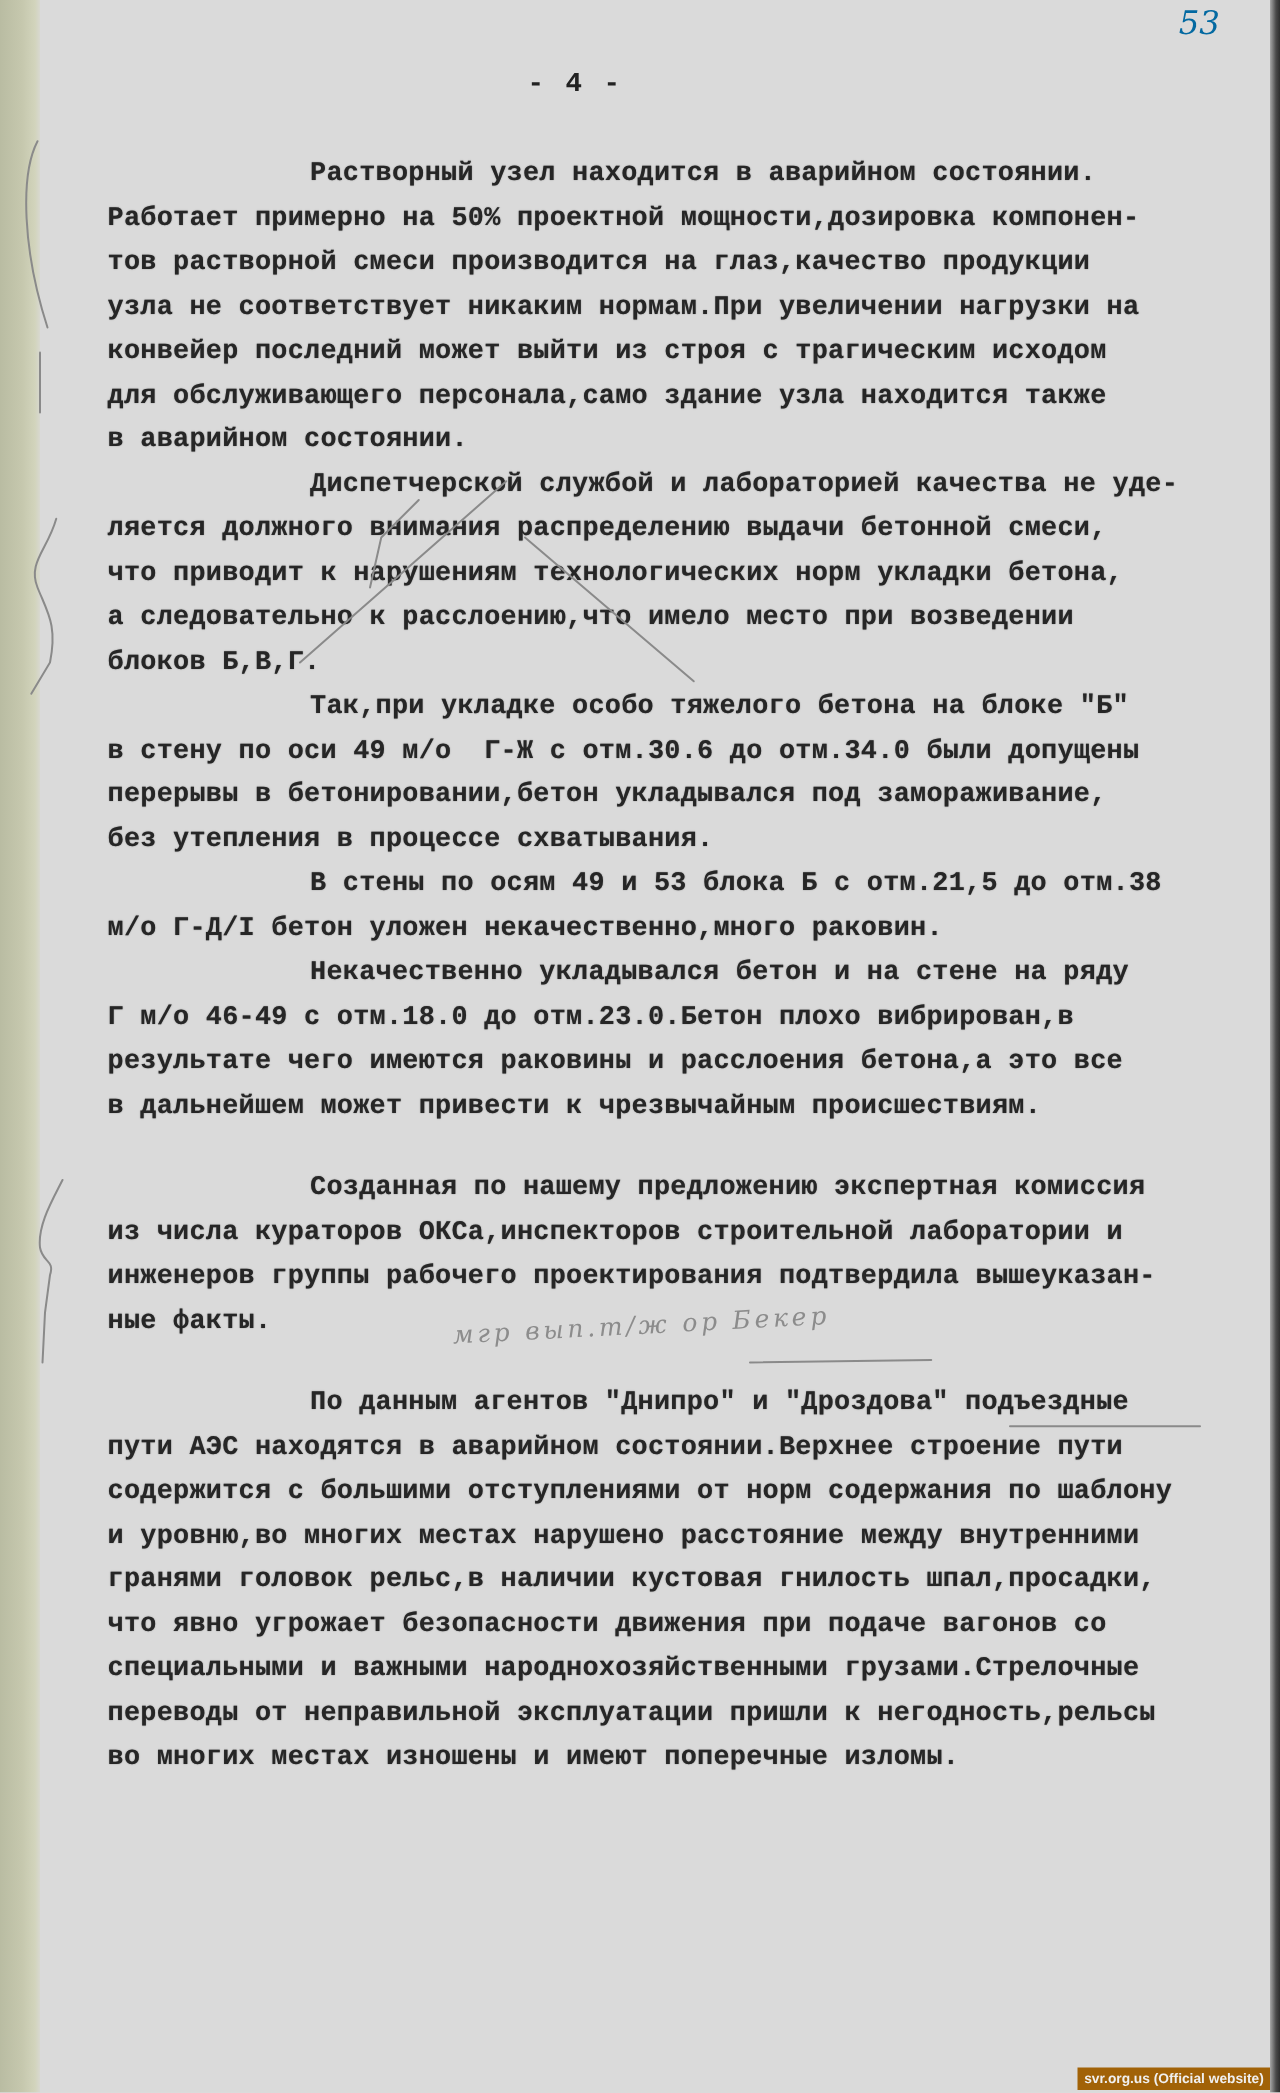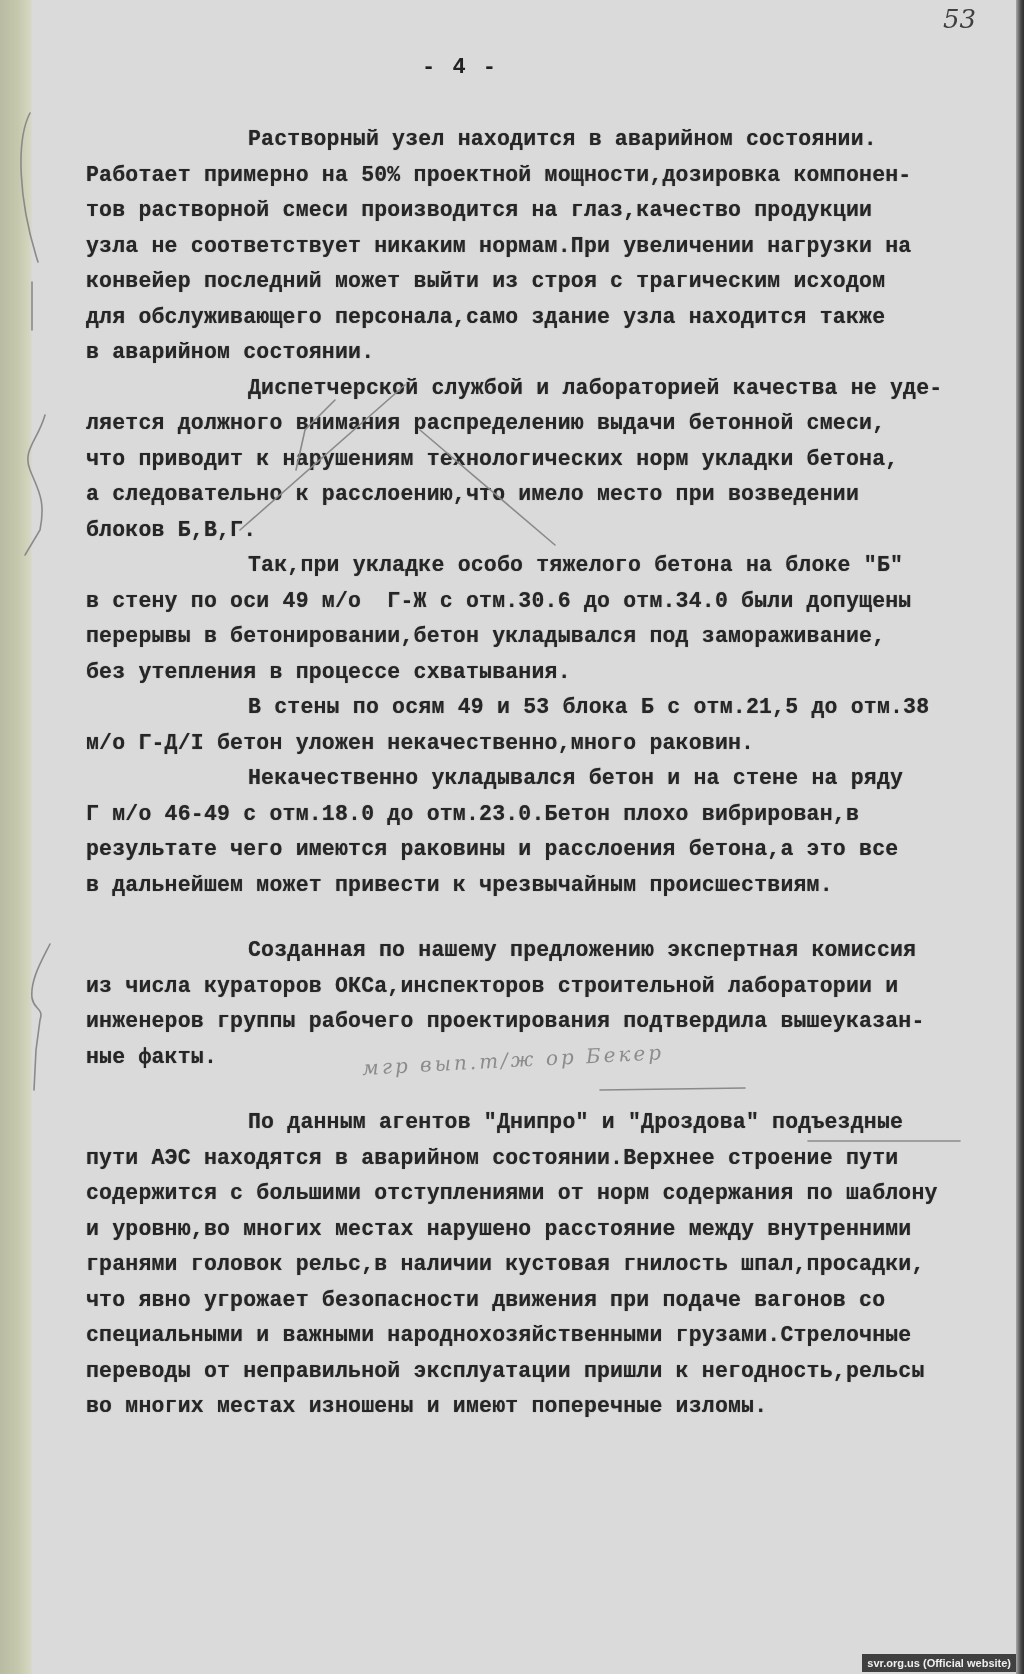--- a/index.html
+++ b/index.html
@@ -21,40 +21,40 @@
     position: absolute; left: 32px; top: 0; width: 984px; height: 1674px;
     background: #dadada;
   }
   .page-number {
     position: absolute; left: 390px; top: 55px;
     font-size: 22px; color: #222; font-weight: bold; letter-spacing: 2px;
   }
   .archive-number {
     position: absolute; right: 40px; top: 4px;
     font-family: "DejaVu Serif", serif; font-style: italic;
-    font-size: 26px; color: #404040;
+    font-size: 26px; color: #0369a1;
   }
   .body-text {
     position: absolute; left: 54px; top: 122px; width: 960px;
     font-size: 21.5px; line-height: 35.5px; color: #262626;
     font-weight: bold; letter-spacing: 0.2px;
     text-shadow: 0 0 1px rgba(40,40,40,0.6);
   }
   .line { white-space: pre; height: 35.5px; display: block; }
   .indent { padding-left: 162px; }
   .para-gap-big { height: 30px; }
   .handwriting {
     position: absolute; left: 330px; top: 1048px;
     font-family: "DejaVu Serif", serif; font-style: italic;
     font-size: 20px; color: #8c8c8c; letter-spacing: 3px;
     transform: rotate(-3deg);
   }
   .watermark {
     position: absolute; right: 8px; bottom: 2px;
-    background: #404040; color: #f0f0f0;
+    background: #a16207; color: #f0f0f0;
     font-family: "Liberation Sans", sans-serif; font-weight: bold;
     font-size: 11px; padding: 3px 5px;
   }
   svg.marks { position: absolute; left: 0; top: 0; pointer-events: none; }
 </style>
 </head>
 <body>
 
 <div class="left-strip"></div>
 

